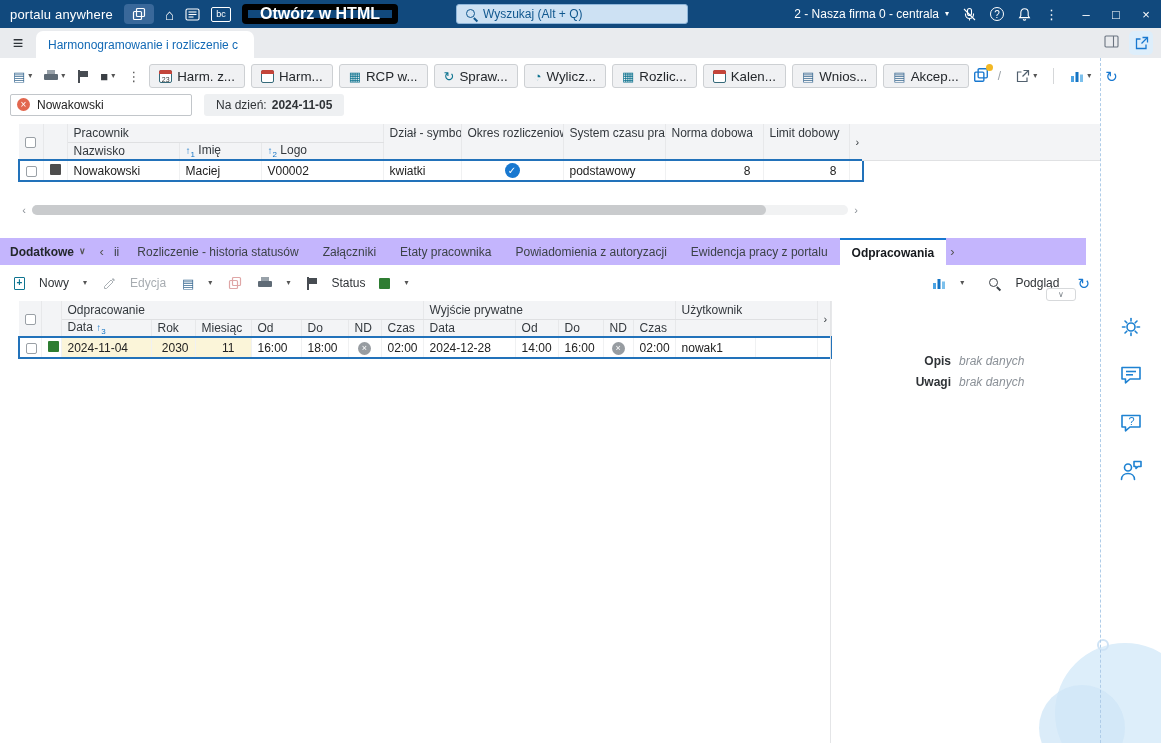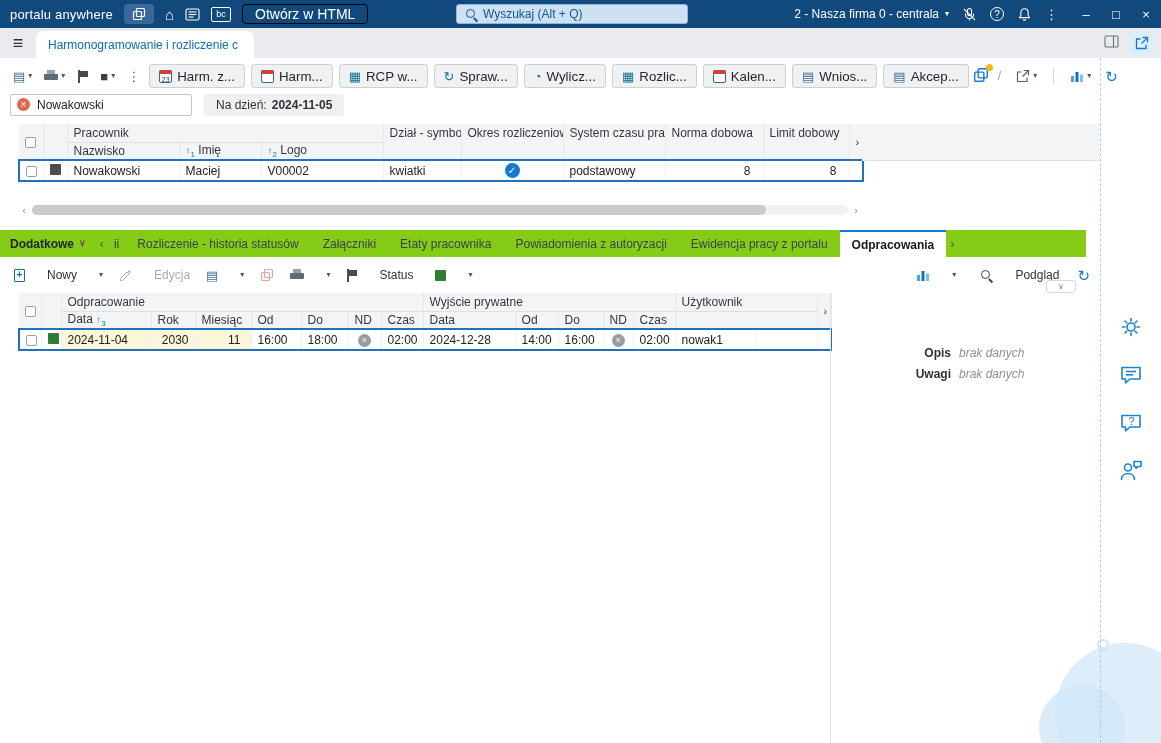--- a/index.html
+++ b/index.html
@@ -8,21 +8,21 @@
   .app{position:relative;width:1161px;height:743px;overflow:hidden;background:#fff}
 
   
   .titlebar{height:28px;background:#11497d;display:flex;align-items:center;color:#fff;padding-left:10px;position:relative;z-index:6}
   .tb-left{display:flex;align-items:center;gap:11px}
   .app-name{font-size:13px;letter-spacing:.2px;white-space:nowrap}
   .copy-chip{width:30px;height:20px;background:#39689a;border-radius:4px;display:flex;align-items:center;justify-content:center}
   .tb-ic{display:flex;align-items:center;justify-content:center;height:20px}
   .home-g{font-size:15px;line-height:1}
   .bc-badge{min-width:20px;height:15px;border:1px solid #fff;border-radius:2px;font-size:9px;display:flex;align-items:center;justify-content:center;padding:0 2px}
-  .open-html{height:20px;border:1px solid #000000;border-radius:4px;padding:0 12px;font-weight:normal;font-size:14px;display:flex;align-items:center;color:#fff;background:transparent;white-space:nowrap}
+  .open-html{height:20px;border:6px solid #000000;border-radius:4px;padding:0 12px;font-weight:bold;font-size:16px;display:flex;align-items:center;color:#fff;background:transparent;white-space:nowrap}
   .tb-search{position:absolute;left:456px;top:4px;width:232px;height:20px;background:#cde1f3;border:1px solid #8fb6da;border-radius:3px;display:flex;align-items:center;gap:6px;padding:0 8px}
   .tb-search input{background:transparent;border:none;outline:none;color:#11588f;font-size:12px;width:100%;font-family:inherit}
   .tb-search input::placeholder{color:#11588f;opacity:1}
   .tb-right{margin-left:auto;display:flex;align-items:center;gap:13px}
   .company{display:flex;align-items:center;gap:6px;white-space:nowrap}
   .dd{font-size:8px;line-height:1;color:inherit}
   .help-circle{width:14px;height:14px;border:1px solid #fff;border-radius:50%;font-size:10px;display:flex;align-items:center;justify-content:center}
   .kebab{font-size:13px}
   .win-controls{display:flex}
   .win-btn{width:30px;height:28px;display:flex;align-items:center;justify-content:center;font-size:13px}
@@ -112,29 +112,29 @@
   .kv .k{width:100px;text-align:right;font-weight:bold;color:#2f3337;flex:none}
   .kv .v{color:#2f3337;white-space:nowrap;overflow:hidden}
   .kv .v.muted{color:#8a9097;font-style:italic}
 
   .hscroll{display:flex;align-items:center;height:12px;margin-top:22px;width:844px;gap:2px}
   .hs-arrow{width:12px;color:#8a9097;font-size:11px;text-align:center;line-height:12px}
   .hs-track{flex:1;height:10px;background:#f1f2f3;border-radius:5px;position:relative}
   .hs-thumb{position:absolute;left:0;top:0;height:10px;width:90%;background:#c9cbcd;border-radius:5px}
 
   
-  .dtabs{height:27px;background:#84cc16;display:flex;align-items:center;margin-top:14px;color:#3c4248;overflow:hidden;width:1086px}
+  .dtabs{height:27px;background:#c4b5fd;display:flex;align-items:center;margin-top:22px;color:#3c4248;overflow:hidden;width:1086px}
   .dtab-menu{display:flex;align-items:center;gap:5px;font-weight:bold;padding:0 10px;color:#23272c;height:27px}
   .dtab-nav{padding:0 4px;color:#555;font-size:13px}
   .dtab{padding:0 12px;height:27px;display:flex;align-items:center;white-space:nowrap}
   .dtab.clipped{max-width:24px;overflow:hidden;padding:0 6px}
   .dtab.active{background:#fff;font-weight:bold;color:#16191d;border-top:2px solid #1878d0}
 
   .dtoolbar{display:flex;align-items:center;gap:4px;padding:0 10px 0 8px;height:36px}
-  .dt-btn{display:flex;align-items:center;gap:22px;padding:0 6px;height:24px;color:#2f3337;white-space:nowrap}
+  .dt-btn{display:flex;align-items:center;gap:14px;padding:0 6px;height:24px;color:#2f3337;white-space:nowrap}
   .dt-btn.disabled{color:#a7acb1}
   .dt-right{margin-left:auto;display:flex;align-items:center;gap:12px}
 
   .lower-section{display:flex;padding-left:18px;flex:1;min-height:0}
   .grid2-wrap{width:812px}
   .details-lower{flex:1;border-left:1px solid #e4e5e7;position:relative;padding-top:50px;min-width:0}
   .collapse-pill{position:absolute;top:-13px;right:24px;width:30px;height:13px;border:1px solid #d7d9db;border-radius:3px;background:#fff;display:flex;align-items:center;justify-content:center;font-size:8px;color:#798087}
   .details-lower .kv .k{width:120px}
 
   .refresh-g{color:#1878d0;font-size:15px;line-height:1}
@@ -505,21 +505,21 @@
                 <th><span>Czas</span></th>
                 <th colspan="2"></th>
               </tr>
             </thead>
             <tbody>
               <tr class="selected">
                 <td class="ta-c"><span class="cb"></span></td>
                 <td class="ta-c"><span class="sq green"></span></td>
                 <td class="cell-y">2024-11-04</td>
                 <td class="cell-y ta-r">2030</td>
-                <td class="cell-y ta-r" style="padding-right:10px">11</td>
+                <td class="cell-y ta-r" style="padding-right:16px">11</td>
                 <td>16:00</td>
                 <td>18:00</td>
                 <td class="ta-c"><span class="circle gray">
                       <span>×</span>
                     </span></td>
                 <td>02:00</td>
                 <td>2024-12-28</td>
                 <td>14:00</td>
                 <td>16:00</td>
                 <td class="ta-c"><span class="circle gray">

